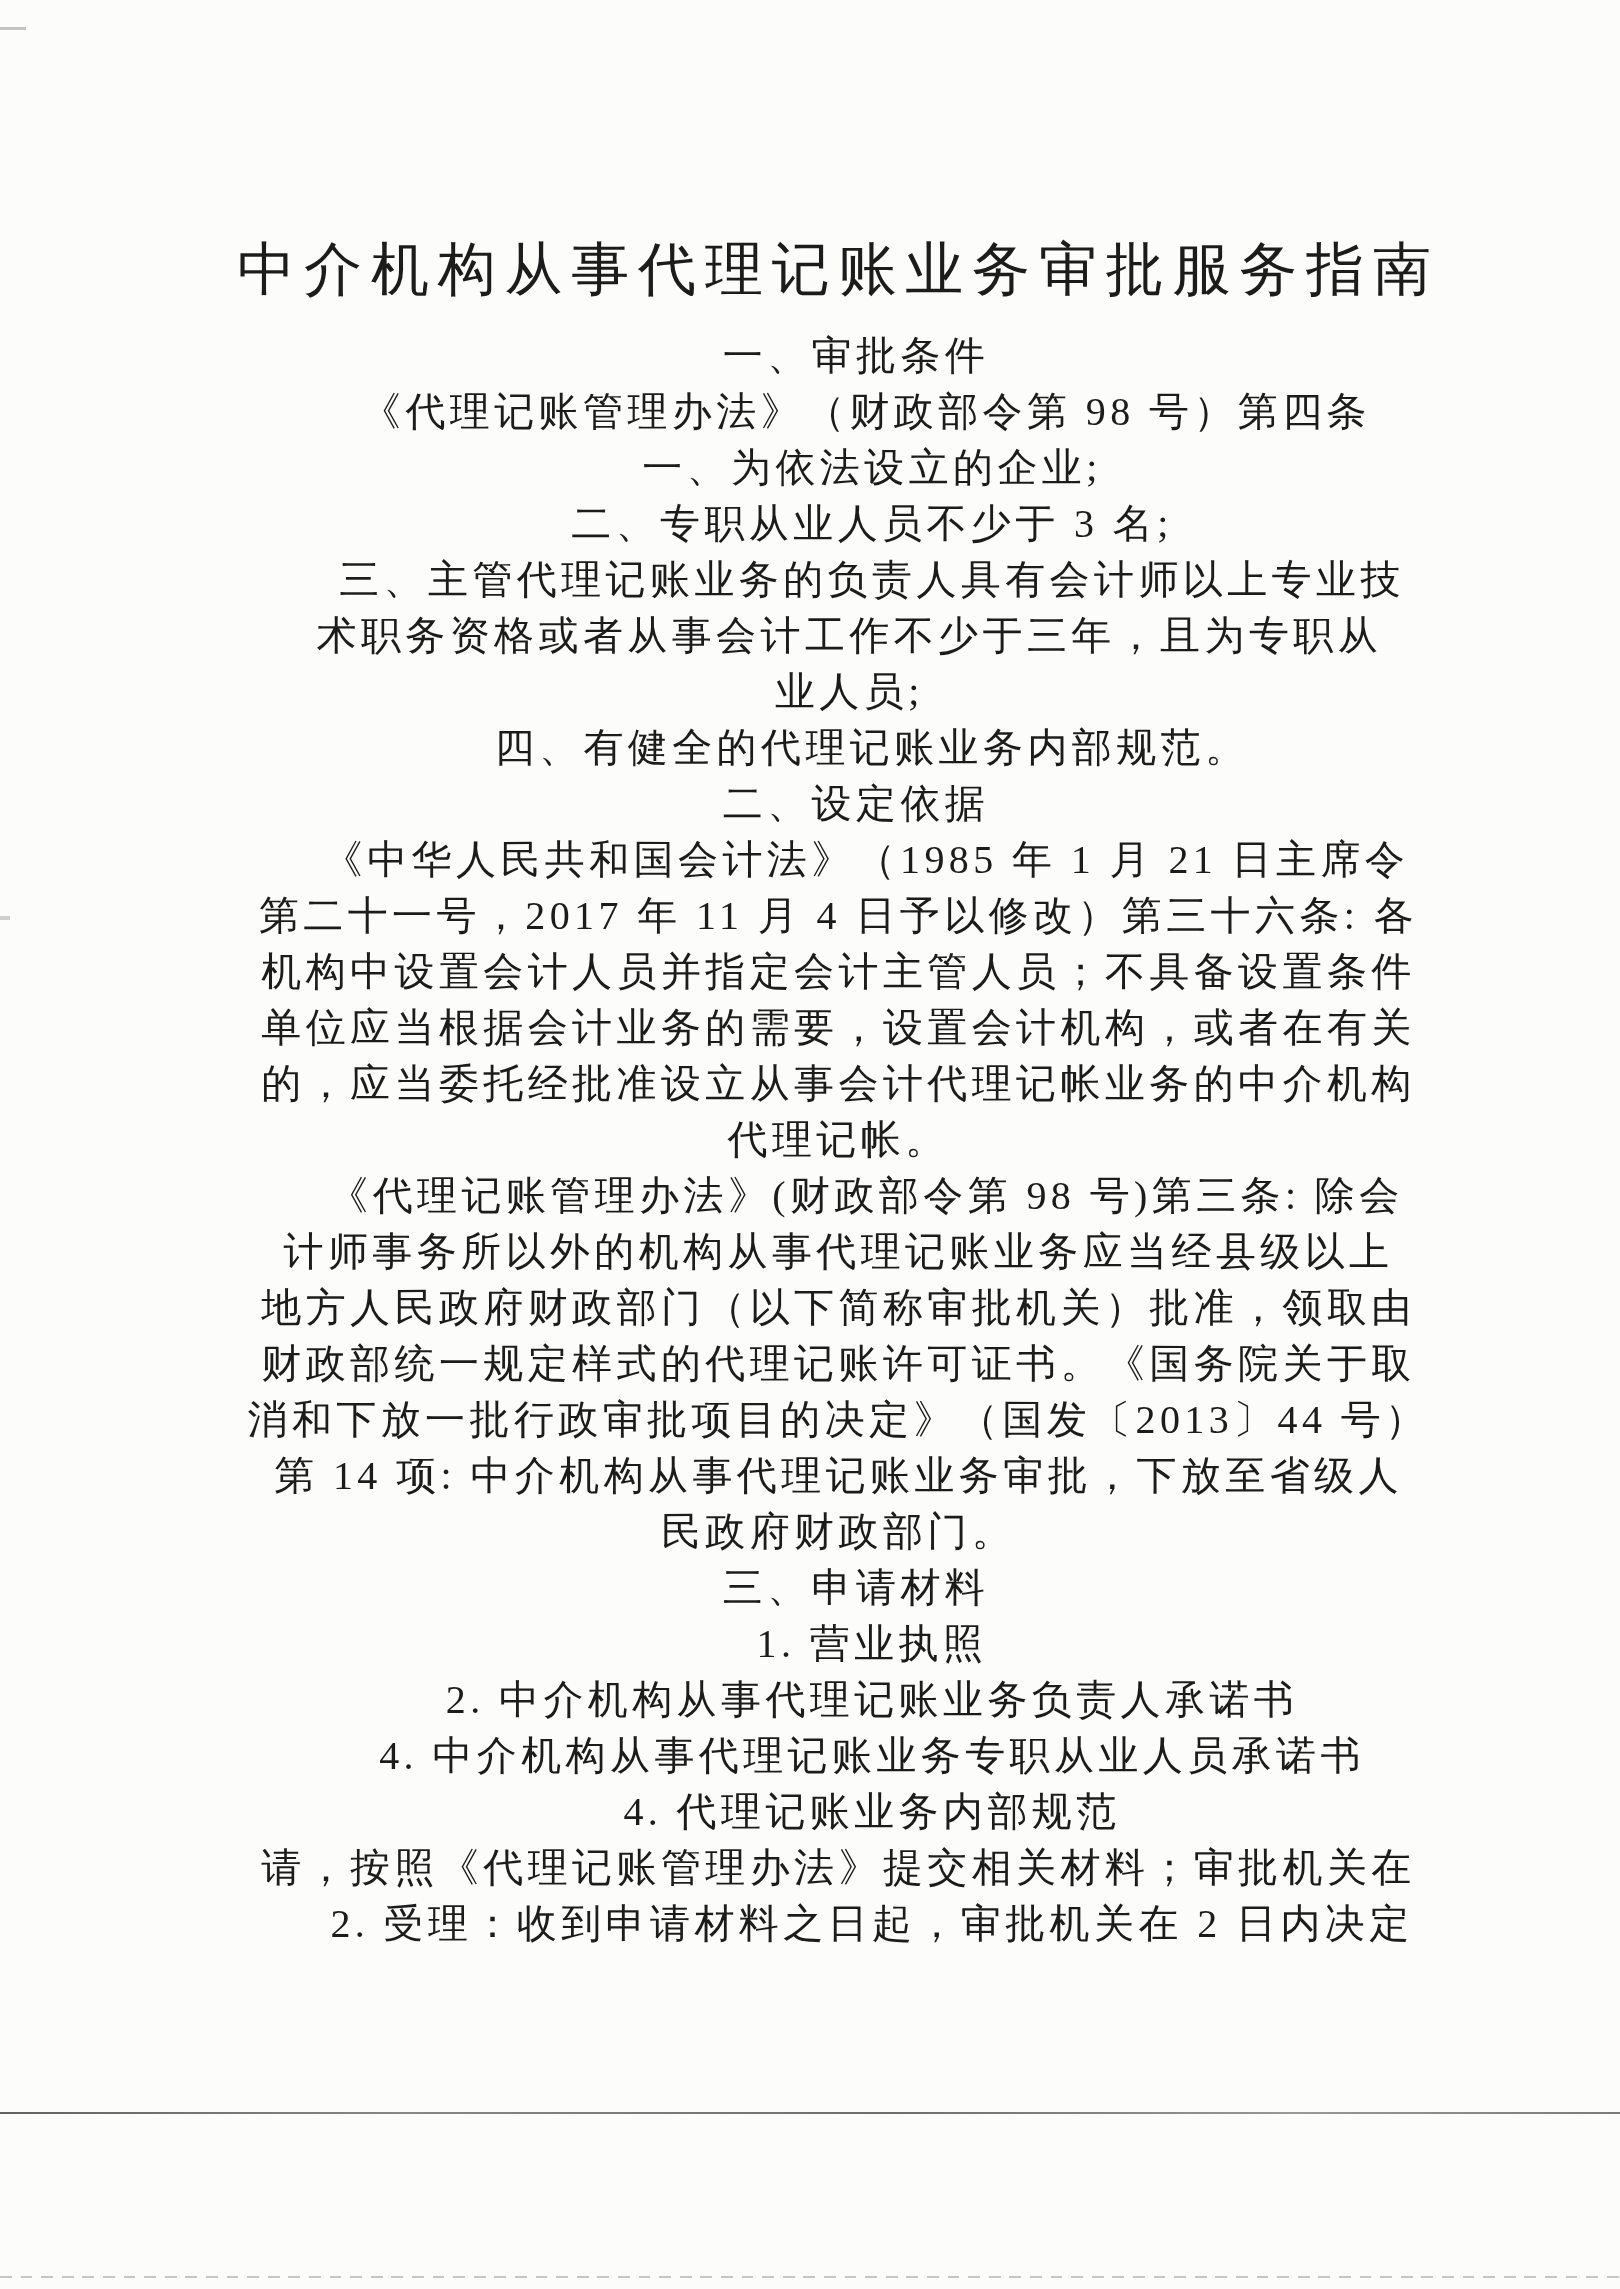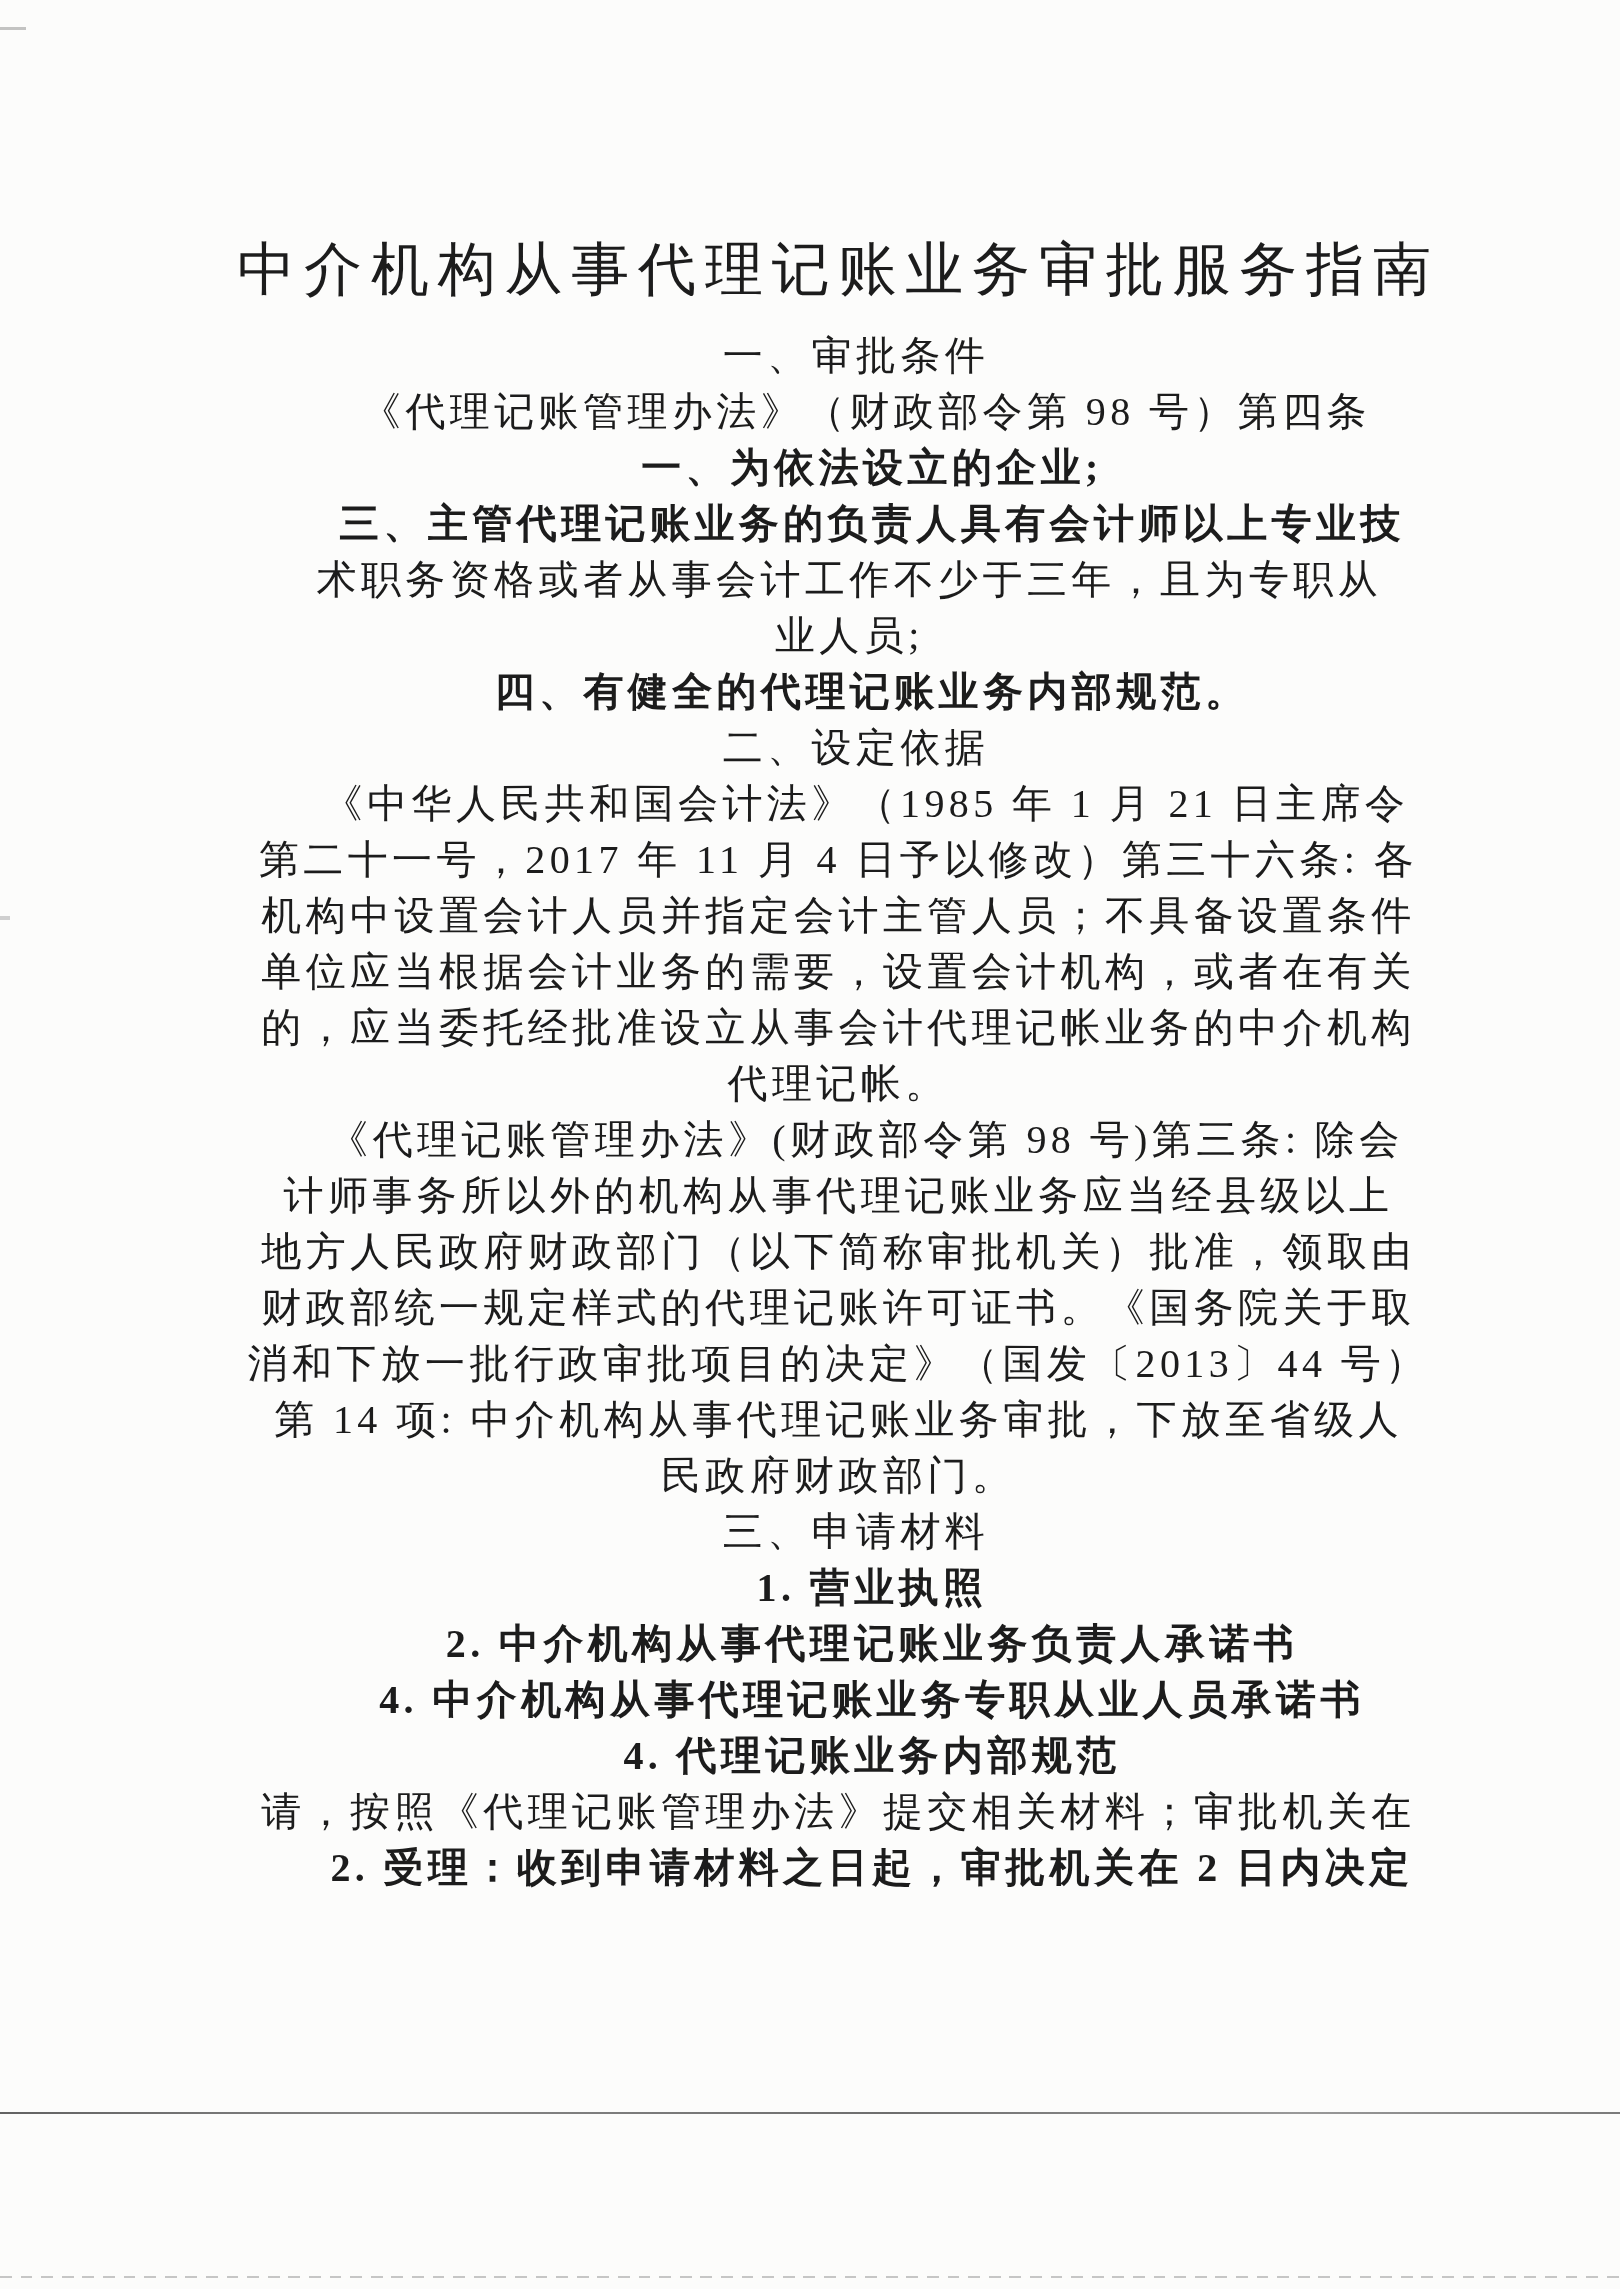--- a/index.html
+++ b/index.html
@@ -38,21 +38,21 @@
     font-size: 40px;
     line-height: 56px;
     letter-spacing: 4.4px;
     white-space: nowrap;
     text-align: center;
   }
   .flush { margin-left: 0; }
   .cont  { margin-left: 21.6px; }
   .h1    { margin-left: 35px; }
   .p2    { margin-left: 55px; }
-  .item  { margin-left: 67px; font-weight: bold; }
+  .item  { margin-left: 67px; }
 
   
   .scan-line-a {
     position: absolute;
     top: 2112px;
     left: 0;
     width: 100%;
     height: 2px;
     background: linear-gradient(90deg, #3c3c3c 0%, #6a6a6a 25%, #4a4a4a 55%, #808080 80%, #5a5a5a 100%);
     opacity: 0.8;
@@ -87,20 +87,21 @@
 </style>
 </head>
 <body>
 
 <div class="page">
   <h1 class="title">中介机构从事代理记账业务审批服务指南</h1>
 
   <div class="line h1">一、审批条件</div>
   <div class="line p2">《代理记账管理办法》（财政部令第 98 号）第四条</div>
   <div class="line item">一、为依法设立的企业;</div>
+  <div class="line item">二、专职从业人员不少于 3 名;</div>
   <div class="line item">三、主管代理记账业务的负责人具有会计师以上专业技</div>
   <div class="line cont">术职务资格或者从事会计工作不少于三年，且为专职从</div>
   <div class="line cont">业人员;</div>
   <div class="line item">四、有健全的代理记账业务内部规范。</div>
   <div class="line h1">二、设定依据</div>
   <div class="line p2">《中华人民共和国会计法》（1985 年 1 月 21 日主席令</div>
   <div class="line flush">第二十一号，2017 年 11 月 4 日予以修改）第三十六条: 各</div>
   <div class="line flush">机构中设置会计人员并指定会计主管人员；不具备设置条件</div>
   <div class="line flush">单位应当根据会计业务的需要，设置会计机构，或者在有关</div>
   <div class="line flush">的，应当委托经批准设立从事会计代理记帐业务的中介机构</div>

